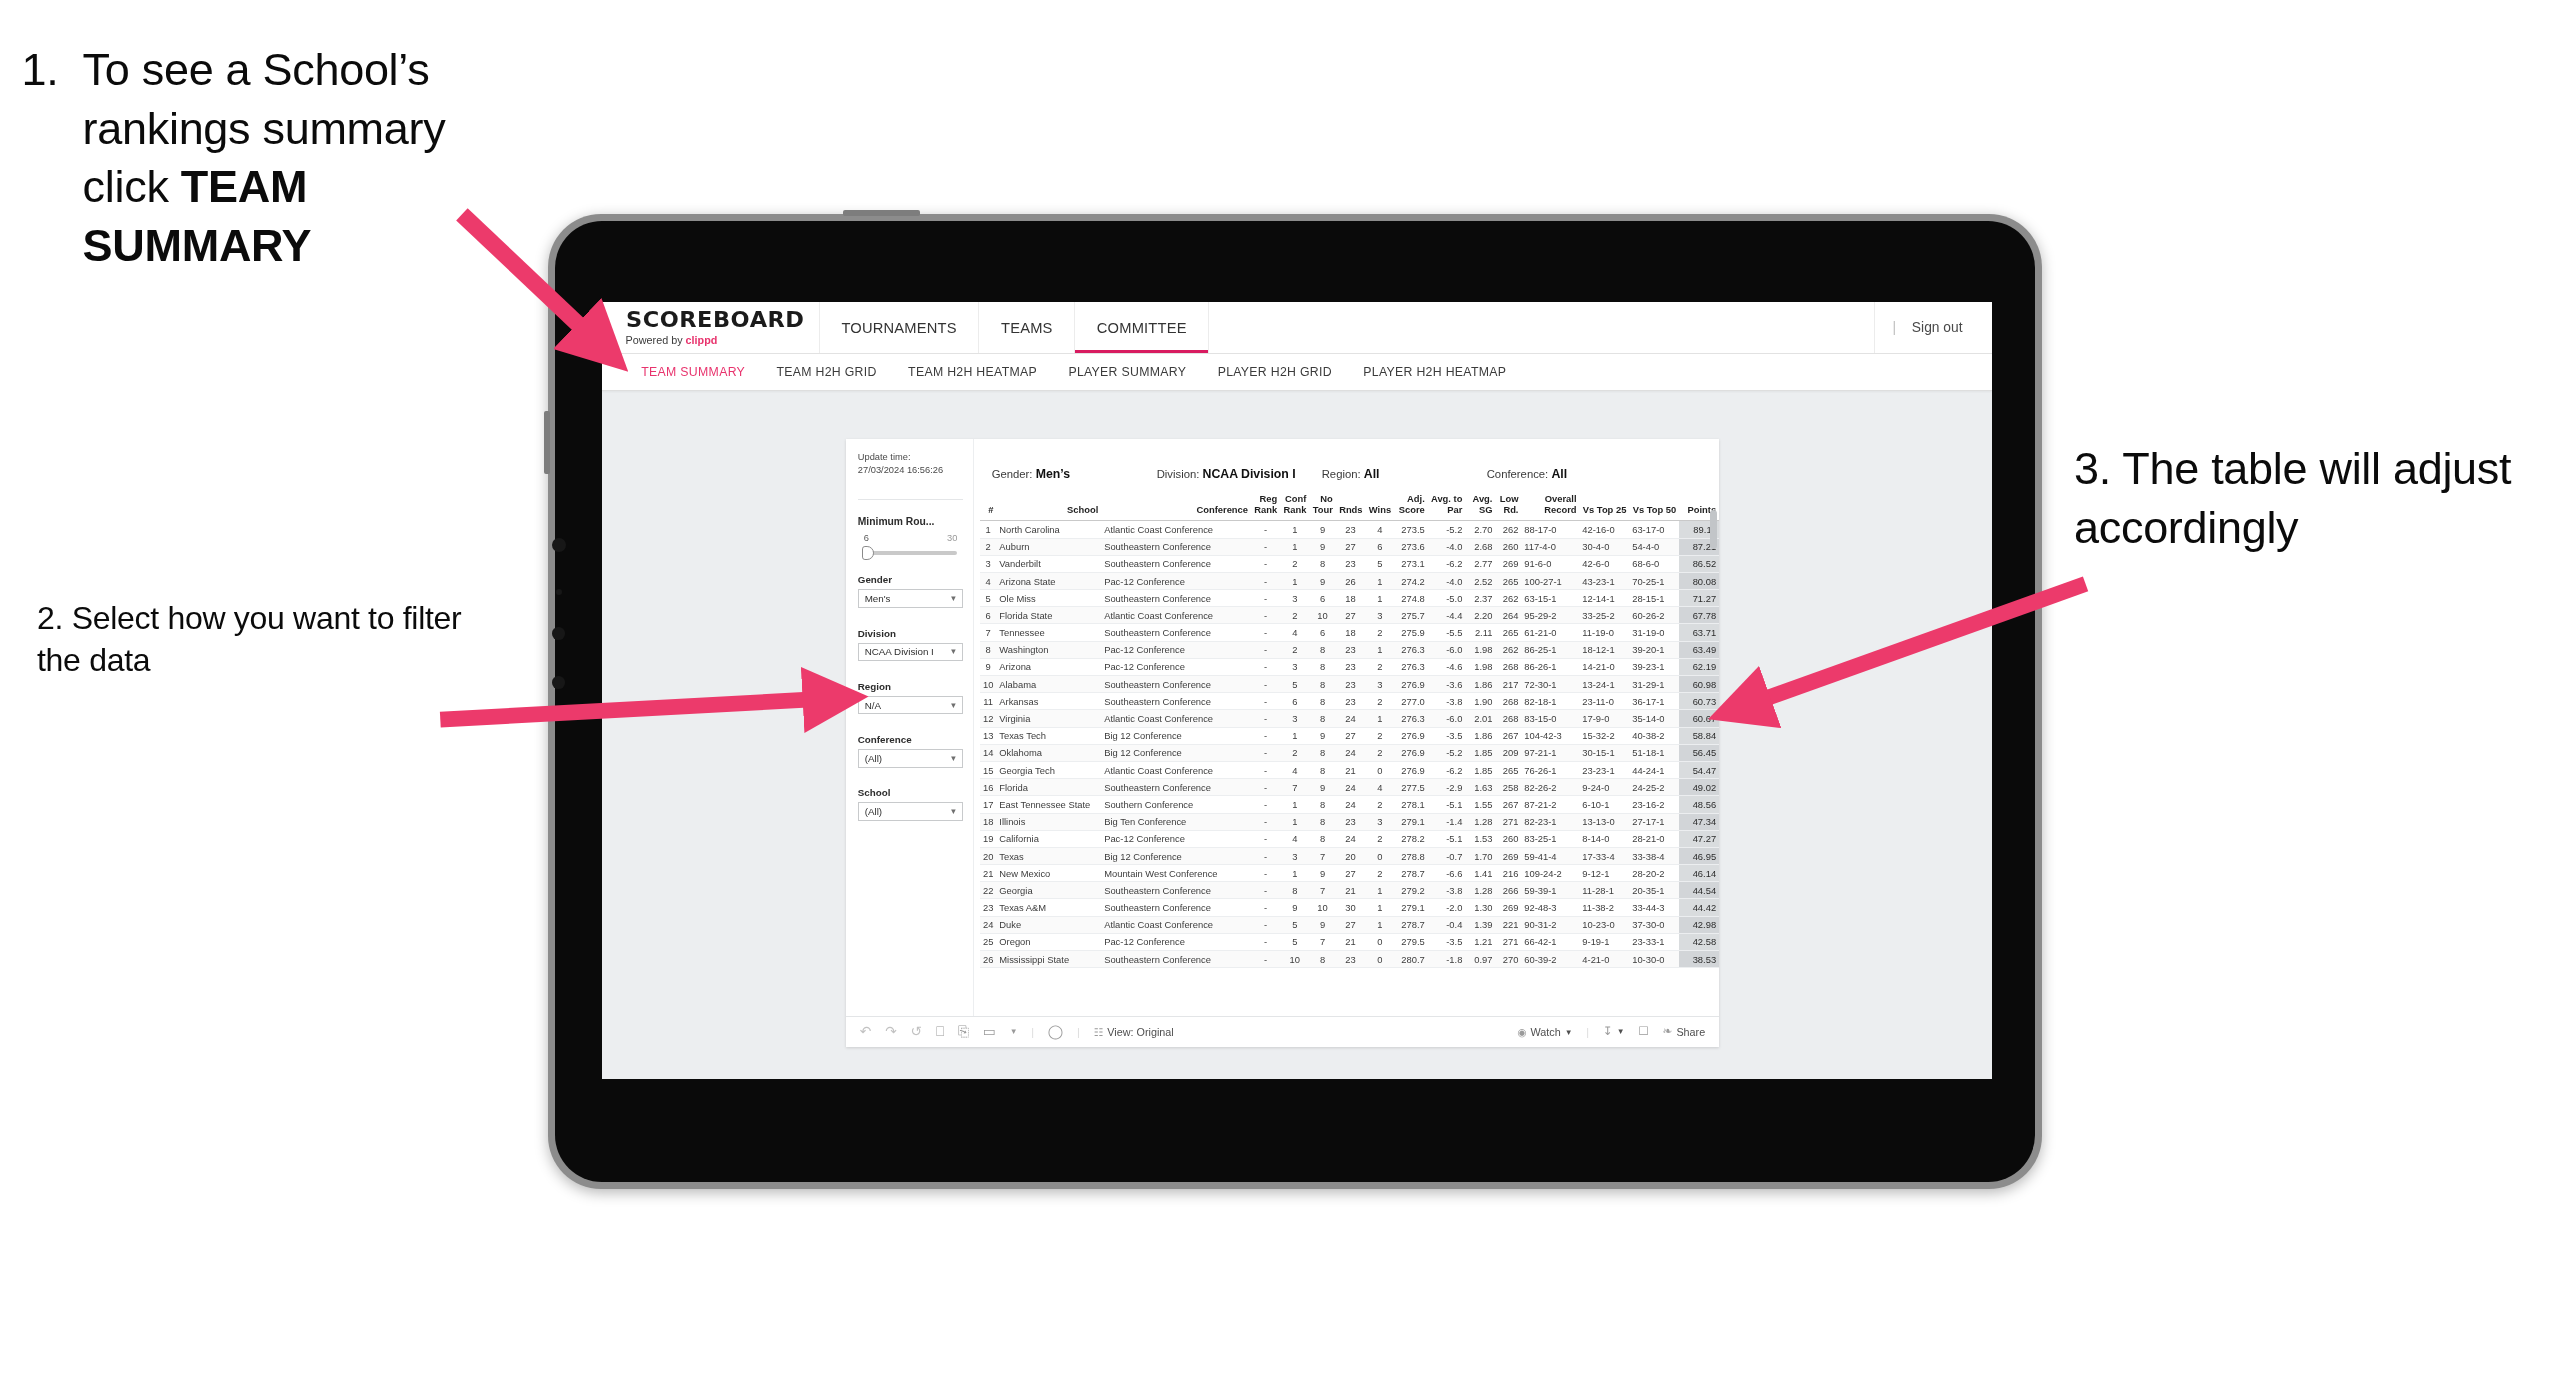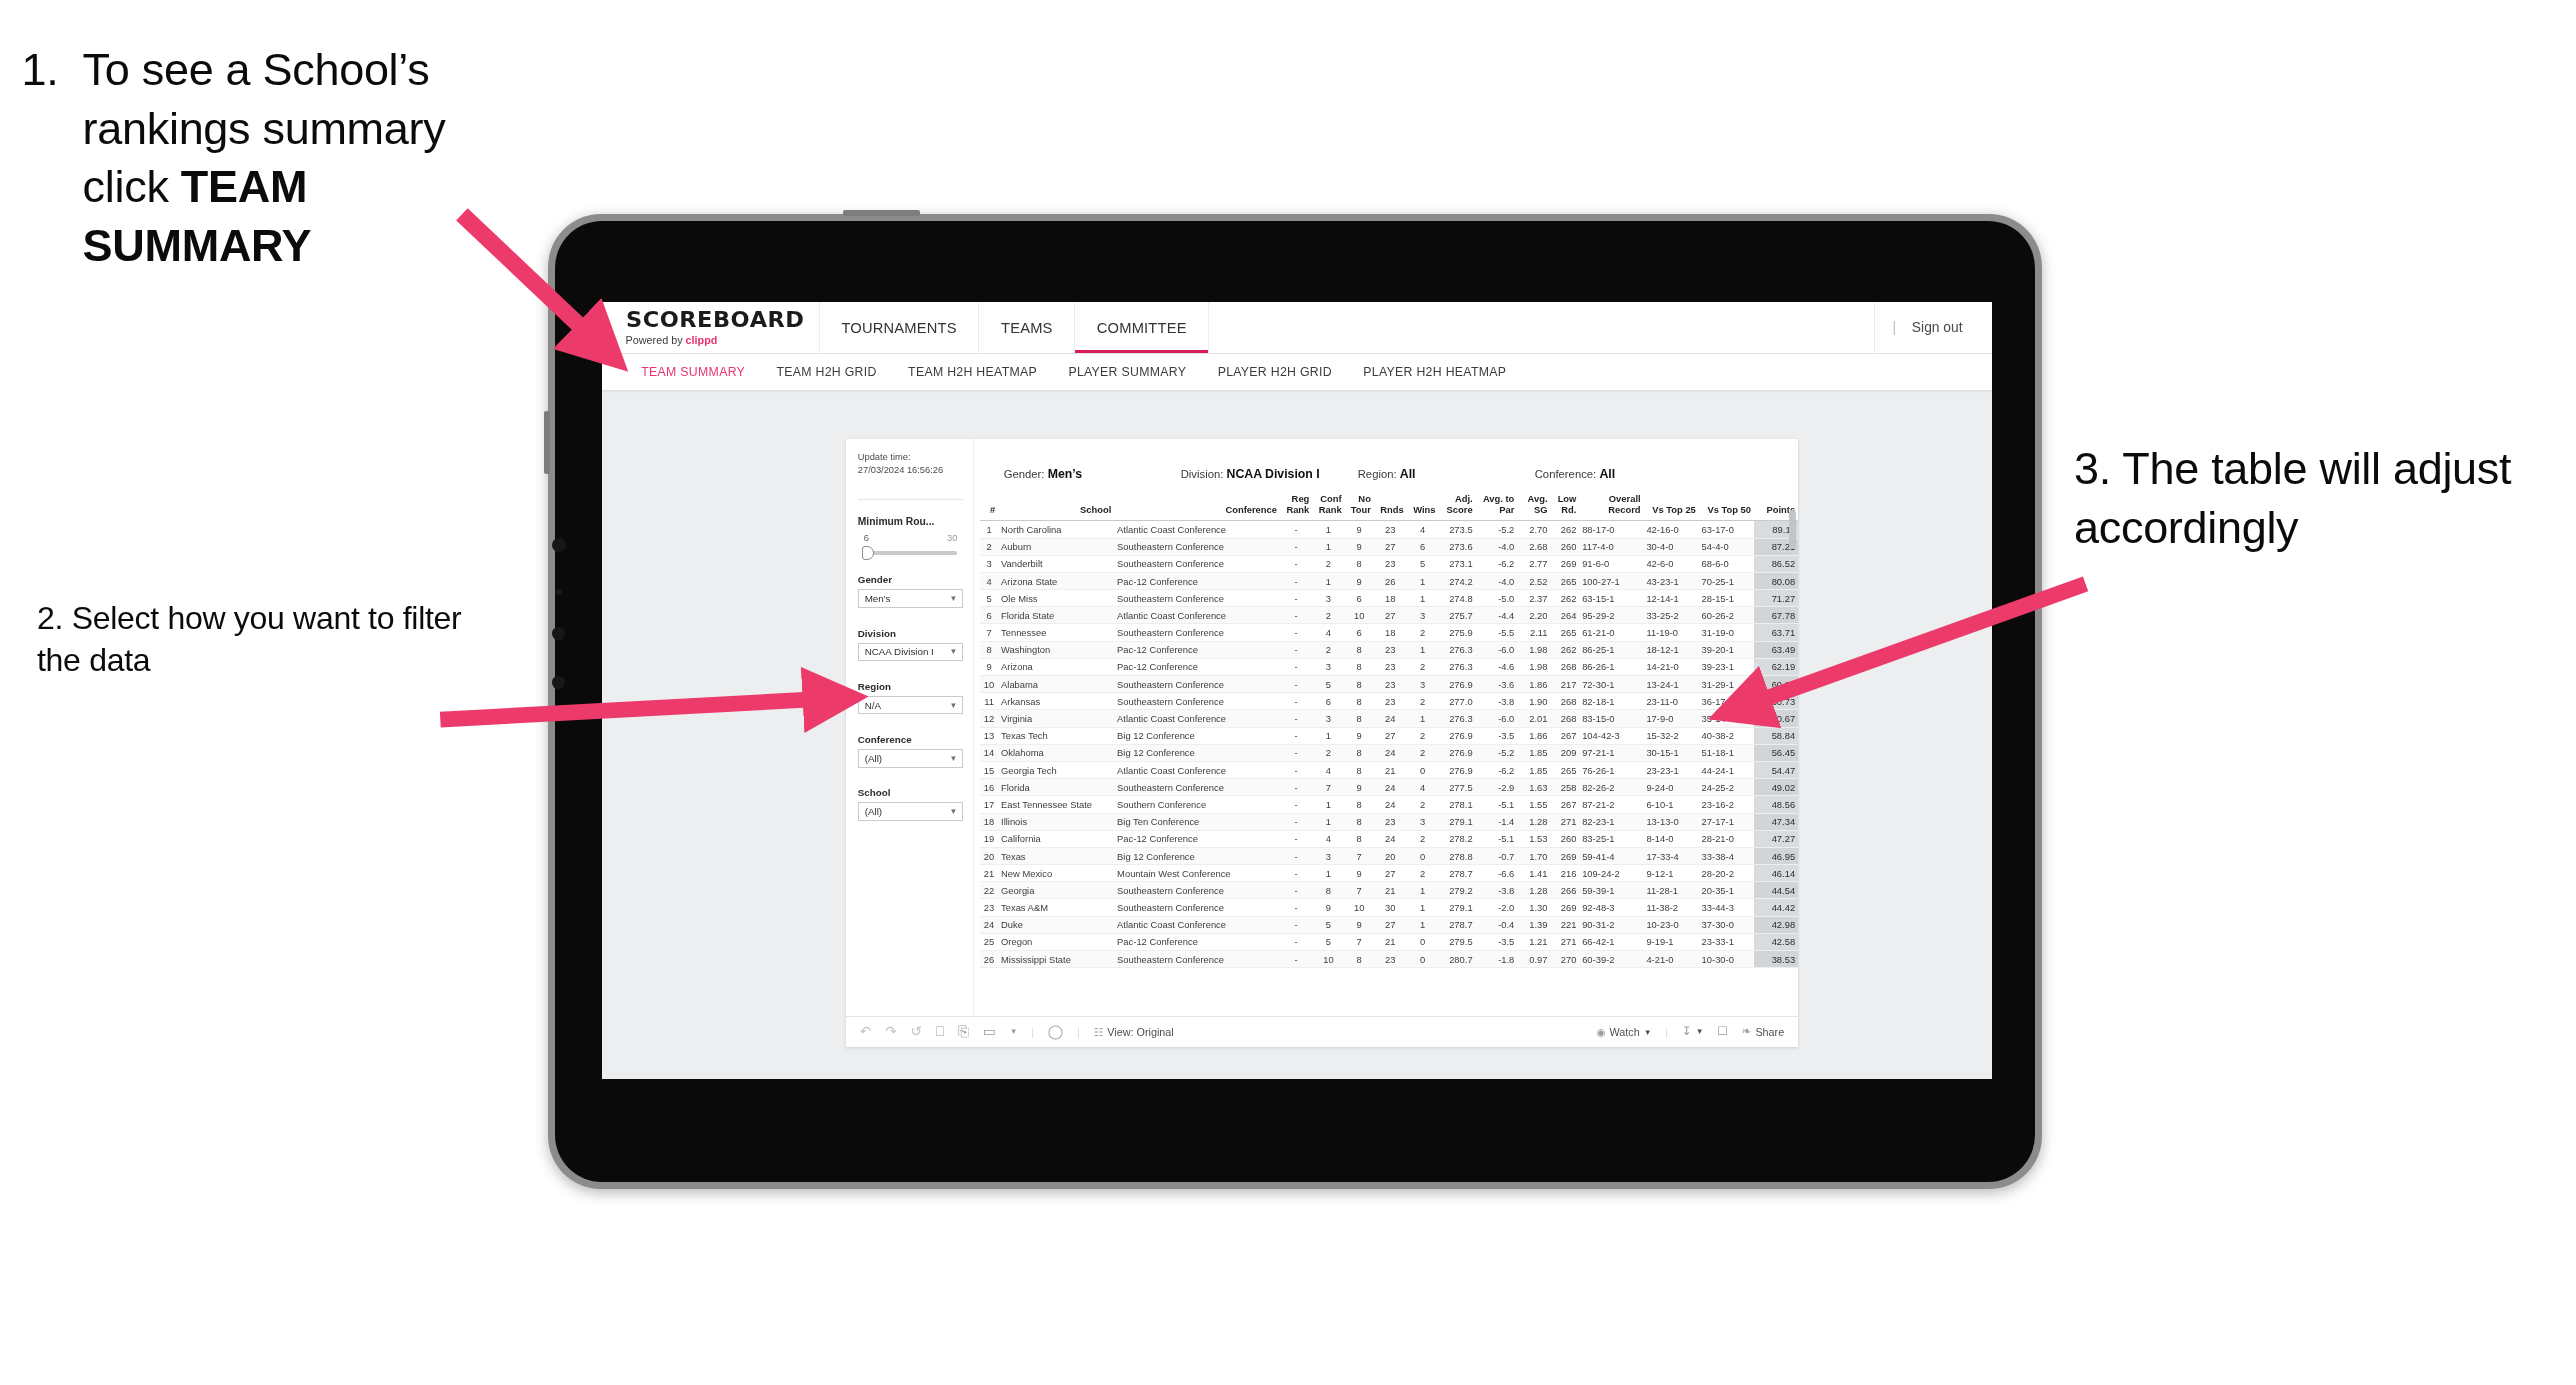--- a/index.html
+++ b/index.html
@@ -90,21 +90,21 @@
     padding-left: 23.6px; gap: 0; border-bottom:1px solid #dedede;
     box-shadow: 0 1px 2px rgba(0,0,0,.05);
   }
   .subtab { font-size: 12.3px; color:#3b3b3b; letter-spacing:0.3px; padding: 0 15.7px;
             cursor:pointer; white-space:nowrap; }
   .subtab.active { color:#e8336d; }
 
   
   #dash {
     position:absolute; left: 244px; top: 137px;
-    width: 952px; height: 608px;
+    width: 873px; height: 608px;
     background:#fff; box-shadow: 0 1px 2.9px rgba(0,0,0,.14);
     display:flex; flex-direction:column;
   }
   .dash-body { flex:1; display:flex; min-height:0; }
 
   .left-pane { width: 128px; border-right:1px solid #eceef0; padding: 11.8px 9.8px 0 11.8px; }
   .upd-label { font-size: 9.3px; color:#4a4a4a; line-height:1.45; }
   .upd-sep { height:1px; background:#e4e6e8; margin: 21.6px 0 15.7px 0; }
   .filter-title { font-size: 9.8px; color:#2c2c2c; font-weight:700; margin-bottom:3.9px; }
   .slider-title { font-size: 10.3px; color:#2c2c2c; font-weight:700; text-align:left; }
@@ -118,21 +118,21 @@
     margin-top:3.9px; height: 18.7px; border:1px solid #c8cacc; background:#fff;
     display:flex; align-items:center; justify-content:space-between;
     padding: 0 4.9px 0 5.9px; font-size: 9.8px; color:#2f2f2f;
   }
   .fselect .caret { color:#6f6f6f; font-size: 7.9px; }
 
   .right-pane { flex:1; display:flex; flex-direction:column; min-width:0; }
   .dash-head { padding: 13.8px 17.7px 0 17.7px; }
   .dash-title { font-size: 18.7px; font-weight:700; color:#141414; letter-spacing:-0.2px; }
   .dash-filters { display:flex; margin-top: 13.8px; padding-bottom: 11.8px; font-size: 11.3px; color:#3a3a3a;}
-  .dash-filters .f { width: 165px; margin-left: 12px; }
+  .dash-filters .f { width: 165px; }
   .dash-filters .f b { color:#111; font-weight:700; font-size:12.3px; }
   .table-wrap { flex:1; overflow:hidden; background:#fff; padding-left: 5.9px; position:relative; }
 
   table.standings { width: 100%; border-collapse: collapse; font-size: 9.4px; color:#3d3d3d; }
   table.standings th {
     font-weight: 700; color:#1f1f1f; font-size: 9.4px; text-align:right;
     vertical-align: bottom; padding: 2px 2.9px 4.9px 2.9px; border-bottom:1px solid #c9c9c9;
     line-height: 1.12;
   }
   table.standings td {

